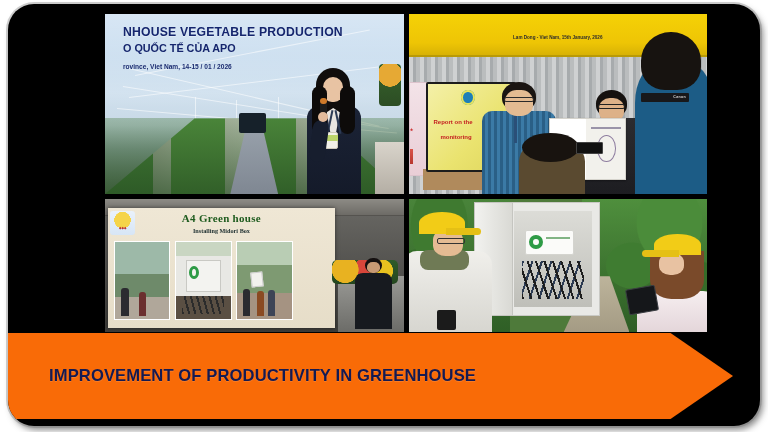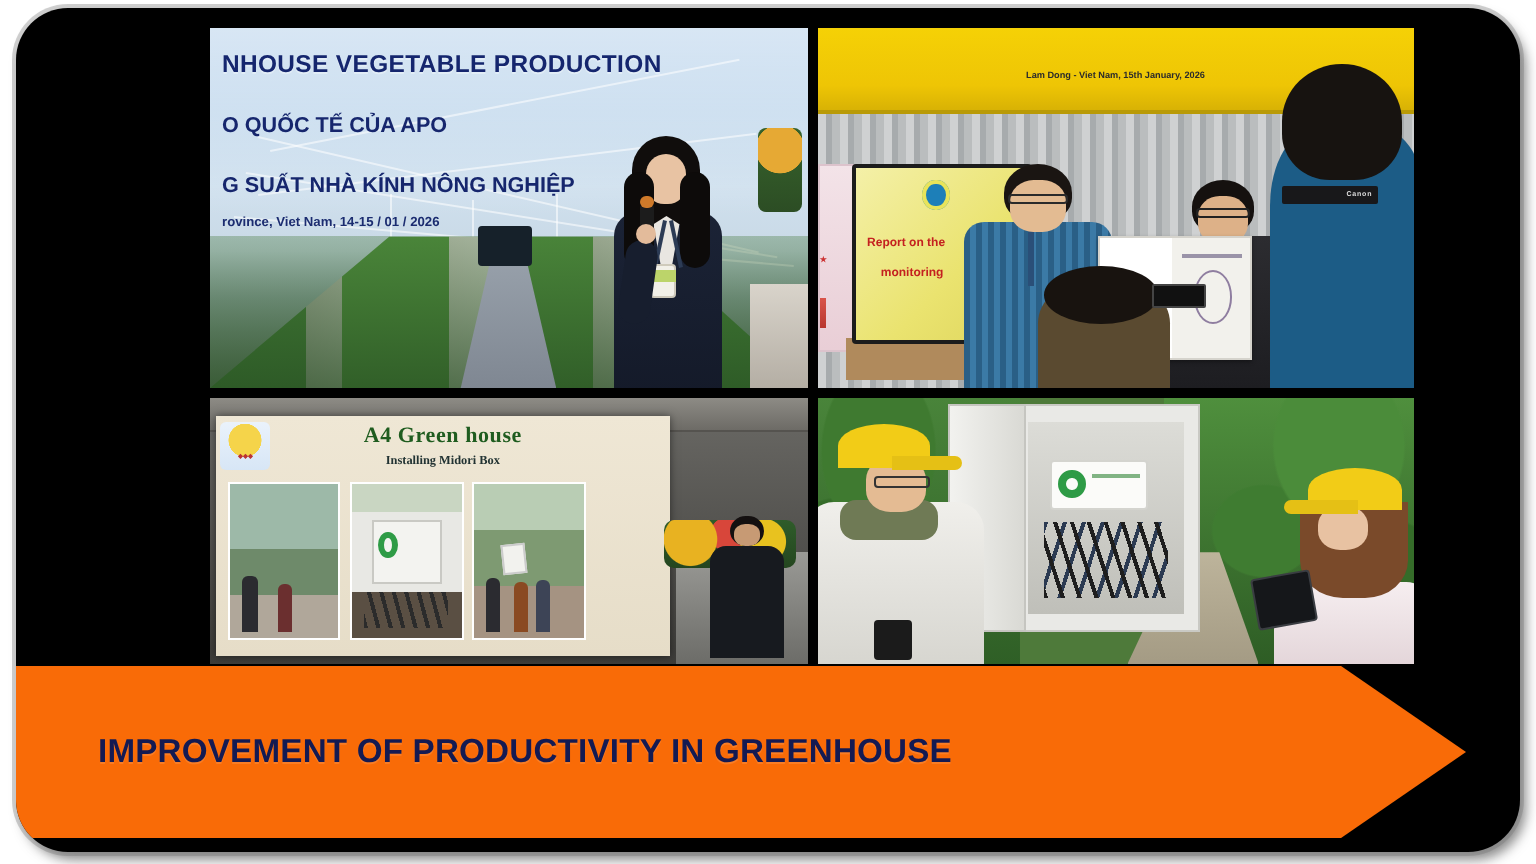--- a/index.html
+++ b/index.html
@@ -83,30 +83,30 @@
     position:absolute; bottom:0; left:42%; width:16%; height:40%;
     background: linear-gradient(180deg,#9aa3ad,#7f8792);
     clip-path: polygon(35% 0%, 65% 0%, 100% 100%, 0% 100%);
   }
   .p1 .ghdark {
     position:absolute; left:45%; top:55%; width:9%; height:11%;
     background:#16212a; border-radius:2px;
   }
   .p1 .titlearea {
     position: absolute; left: 0; top: 6%; right: 0;
-    padding-left: 6px;
+    padding-left: 18px;
     color: #14246b;
   }
   .p1 .t-line1 {
     font-size: 12.2px; font-weight: 700; letter-spacing: .2px;
     white-space: nowrap; color:#15266e; text-shadow: 0 1px 0 rgba(255,255,255,.35);
   }
   .p1 .t-line2, .p1 .t-line3 {
     font-size: 10.8px; font-weight: 700; color:#16266d; white-space: nowrap;
-    margin-top: 18px;
+    margin-top: 3px;
   }
   .p1 .t-line4 {
     font-size: 6.6px; font-weight: 600; color:#1b2c70; white-space:nowrap;
     margin-top: 9px;
   }
   
   .p1 .speaker { position:absolute; right: 13%; bottom: 0; width: 62px; height: 126px; }
   .p1 .sp-hair { position:absolute; left: 13px; top: 0; width: 34px; height: 44px;
     background:#100d0c; border-radius: 17px 17px 10px 10px; }
   .p1 .sp-face { position:absolute; left: 20px; top: 9px; width: 20px; height: 25px;
@@ -397,21 +397,20 @@
       <div class="truss" style="left:58%;top:46%;width:1px;height:26%;"></div>
       <div class="truss" style="left:72%;top:44%;width:1px;height:28%;"></div>
       <div class="beds"></div>
       <div class="beds2"></div>
       <div class="floorpath"></div>
       <div class="ghdark"></div>
 
       <div class="titlearea">
         <div class="t-line1">NHOUSE VEGETABLE PRODUCTION</div>
         <div class="t-line2">O QUỐC TẾ CỦA APO</div>
-        <div class="t-line3">G SUẤT NHÀ KÍNH NÔNG NGHIỆP</div>
         <div class="t-line4">rovince, Viet Nam, 14-15 / 01 / 2026</div>
       </div>
 
       <div class="flower"></div>
       <div class="podium"></div>
       <div class="speaker">
         <div class="sp-body"></div>
         <div class="sp-hair"></div>
         <div class="sp-face"></div>
         <div class="sp-hair2"></div>

